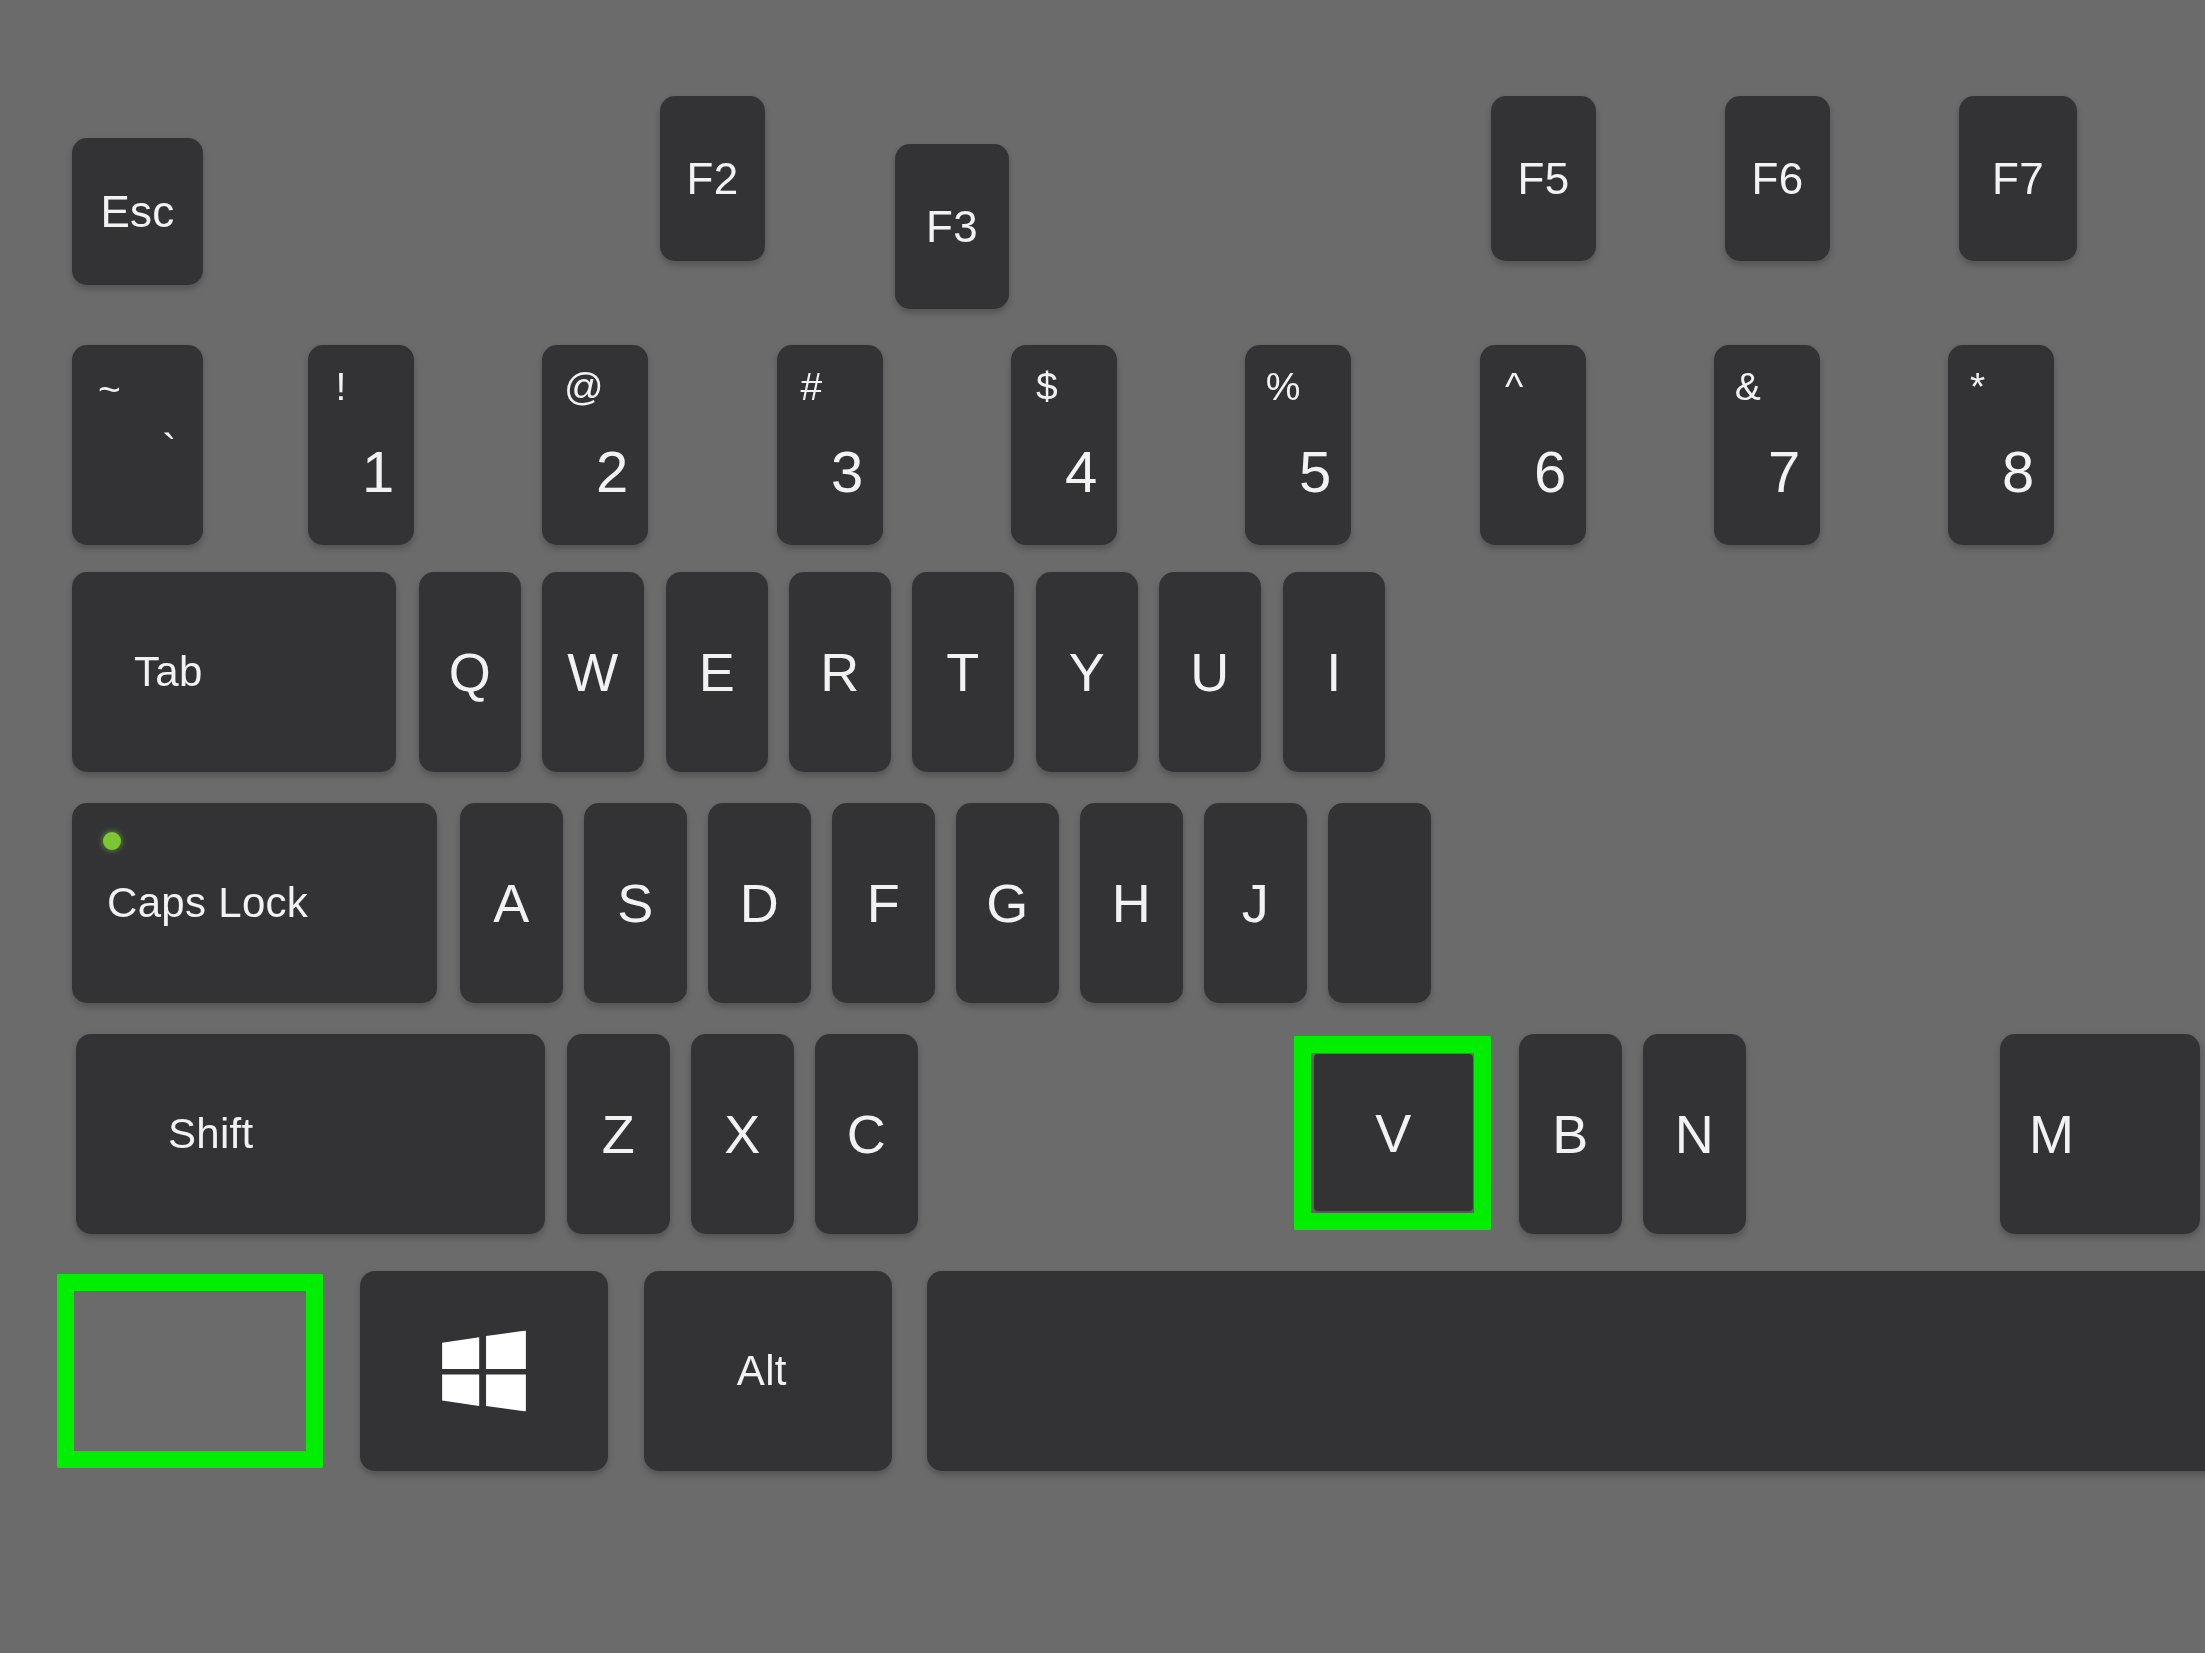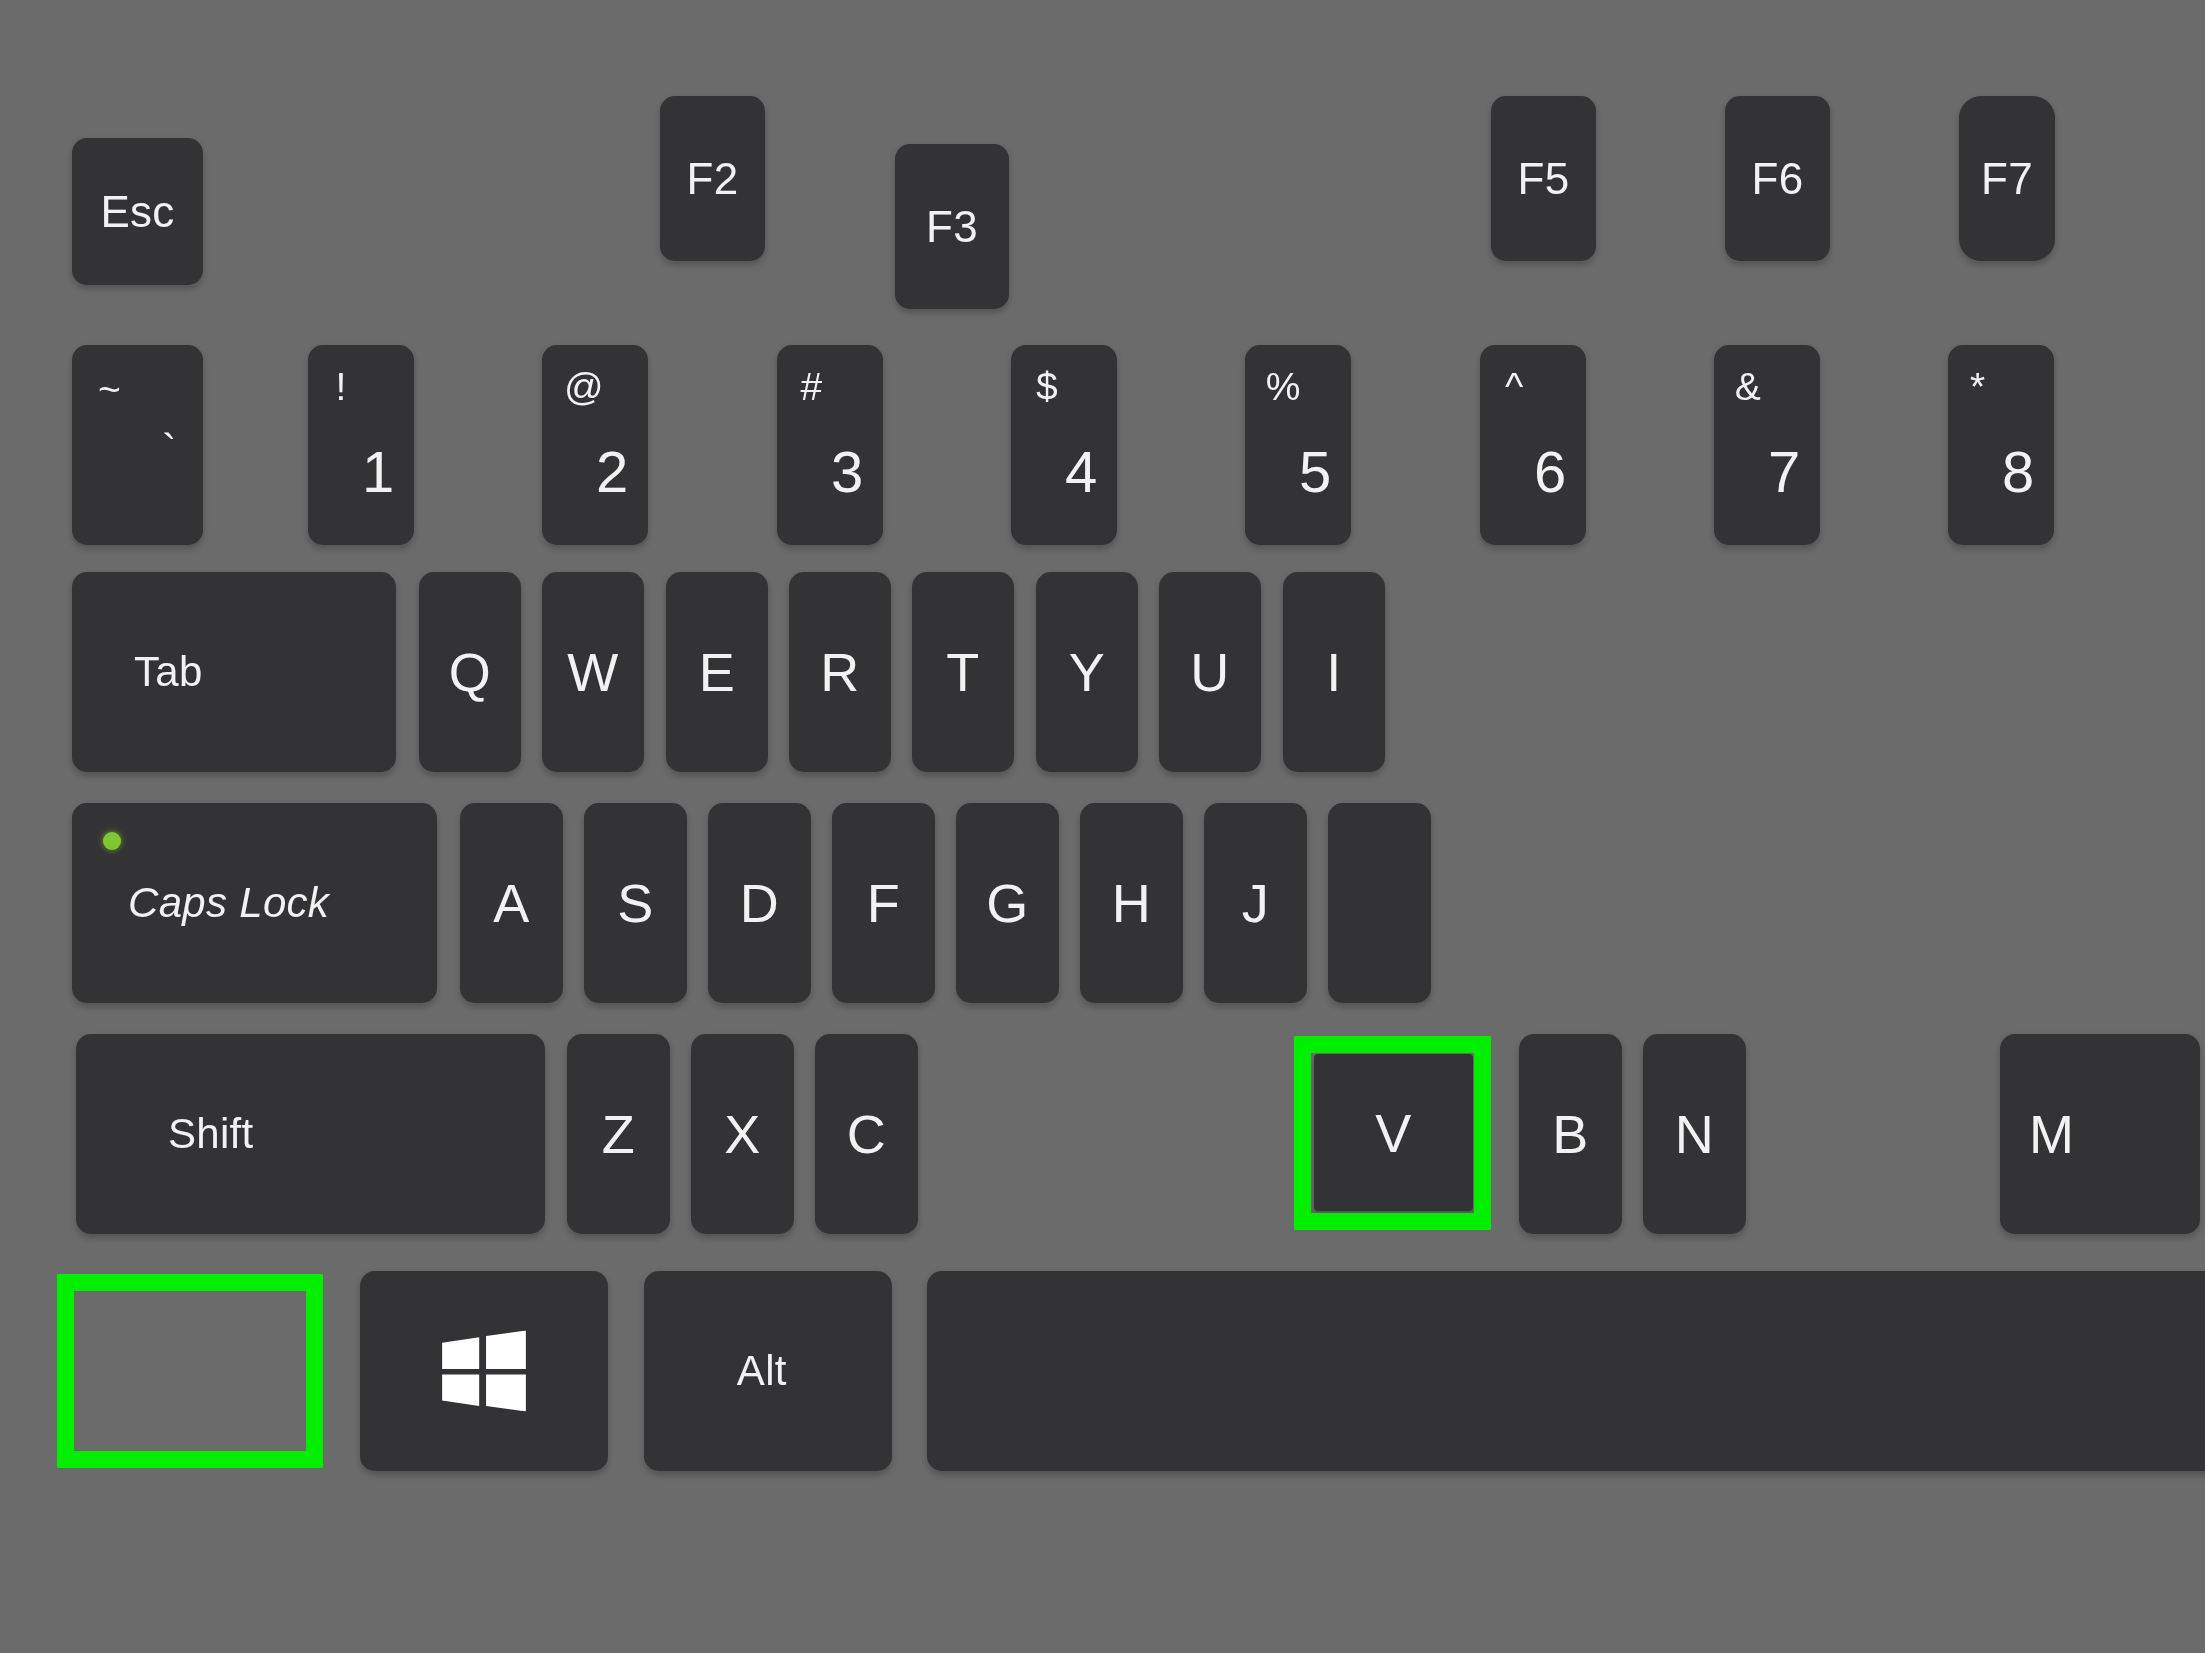--- a/index.html
+++ b/index.html
@@ -72,21 +72,21 @@
   </div>
   <div class="key" style="left:895px;top:96px;width:114px;height:165px;margin-top:48px;">
     <span class="kcap fn">F3</span>
   </div>
   <div class="key" style="left:1491px;top:96px;width:105px;height:165px;">
     <span class="kcap fn">F5</span>
   </div>
   <div class="key" style="left:1725px;top:96px;width:105px;height:165px;">
     <span class="kcap fn">F6</span>
   </div>
-  <div class="key" style="left:1959px;top:96px;width:96px;height:165px;border-radius:22px;">
+  <div class="key" style="left:1959px;top:96px;width:118px;height:165px;">
     <span class="kcap fn">F7</span>
   </div>
 
   <div class="key" style="left:72px;top:345px;width:131px;height:200px;">
     <span class="legend-top" style="left:26px;top:25px;">~</span>
     <span class="legend-bot" style="left:90px;top:83px;font-size:43px;">`</span>
   </div>
   <div class="key" style="left:308px;top:345px;width:106px;height:200px;">
     <span class="legend-top" style="left:27.6px;top:22px;">!</span>
     <span class="legend-bot" style="left:54px;top:98px;">1</span>
@@ -143,21 +143,21 @@
   </div>
   <div class="key" style="left:1159px;top:572px;width:102px;height:200px;">
     <span class="kcap">U</span>
   </div>
   <div class="key" style="left:1283px;top:572px;width:102px;height:200px;">
     <span class="kcap">I</span>
   </div>
 
   <div class="key" style="left:72px;top:803px;width:365px;height:200px;">
     <span class="led" style="left:31px;top:29px;"></span>
-    <span class="kcap word lead" style="padding-left:56px;font-style:italic;">Caps Lock</span>
+    <span class="kcap word lead" style="padding-left:35px;">Caps Lock</span>
   </div>
   <div class="key" style="left:460px;top:803px;width:103px;height:200px;">
     <span class="kcap">A</span>
   </div>
   <div class="key" style="left:584px;top:803px;width:103px;height:200px;">
     <span class="kcap">S</span>
   </div>
   <div class="key" style="left:708px;top:803px;width:103px;height:200px;">
     <span class="kcap">D</span>
   </div>

